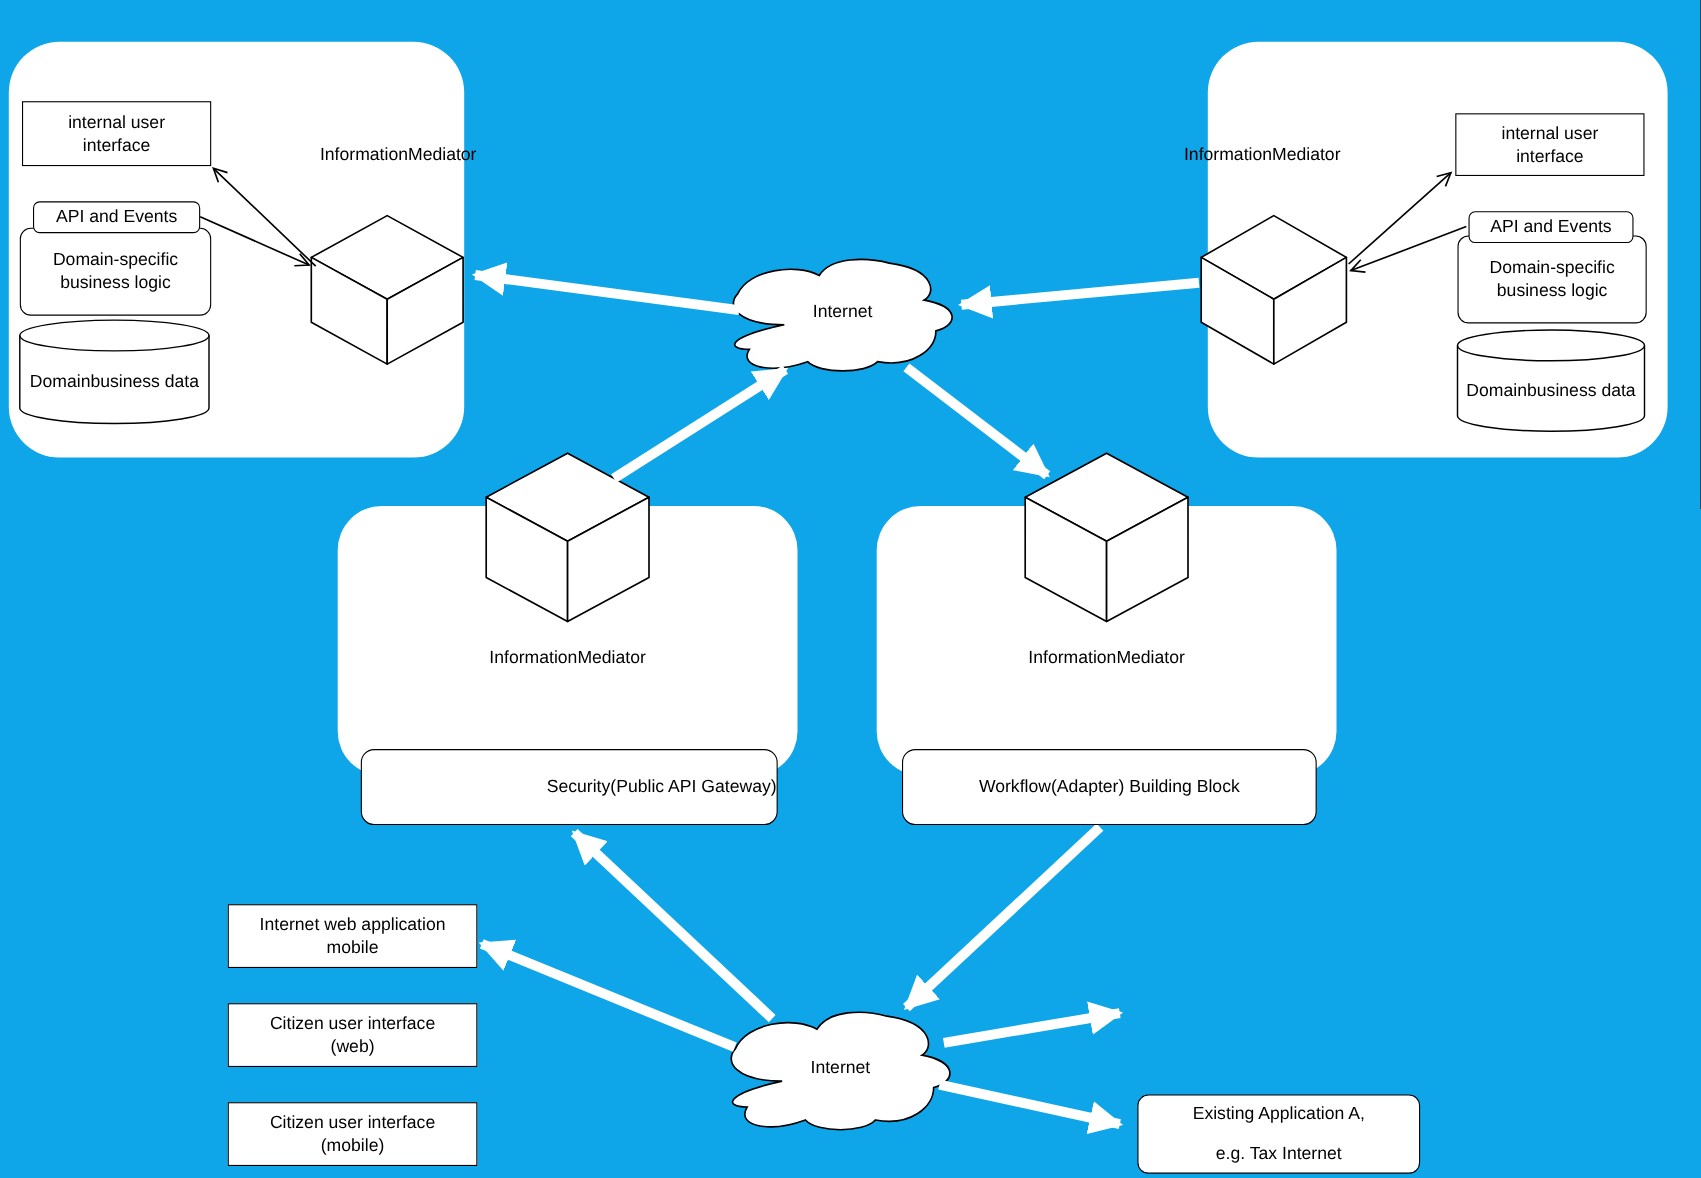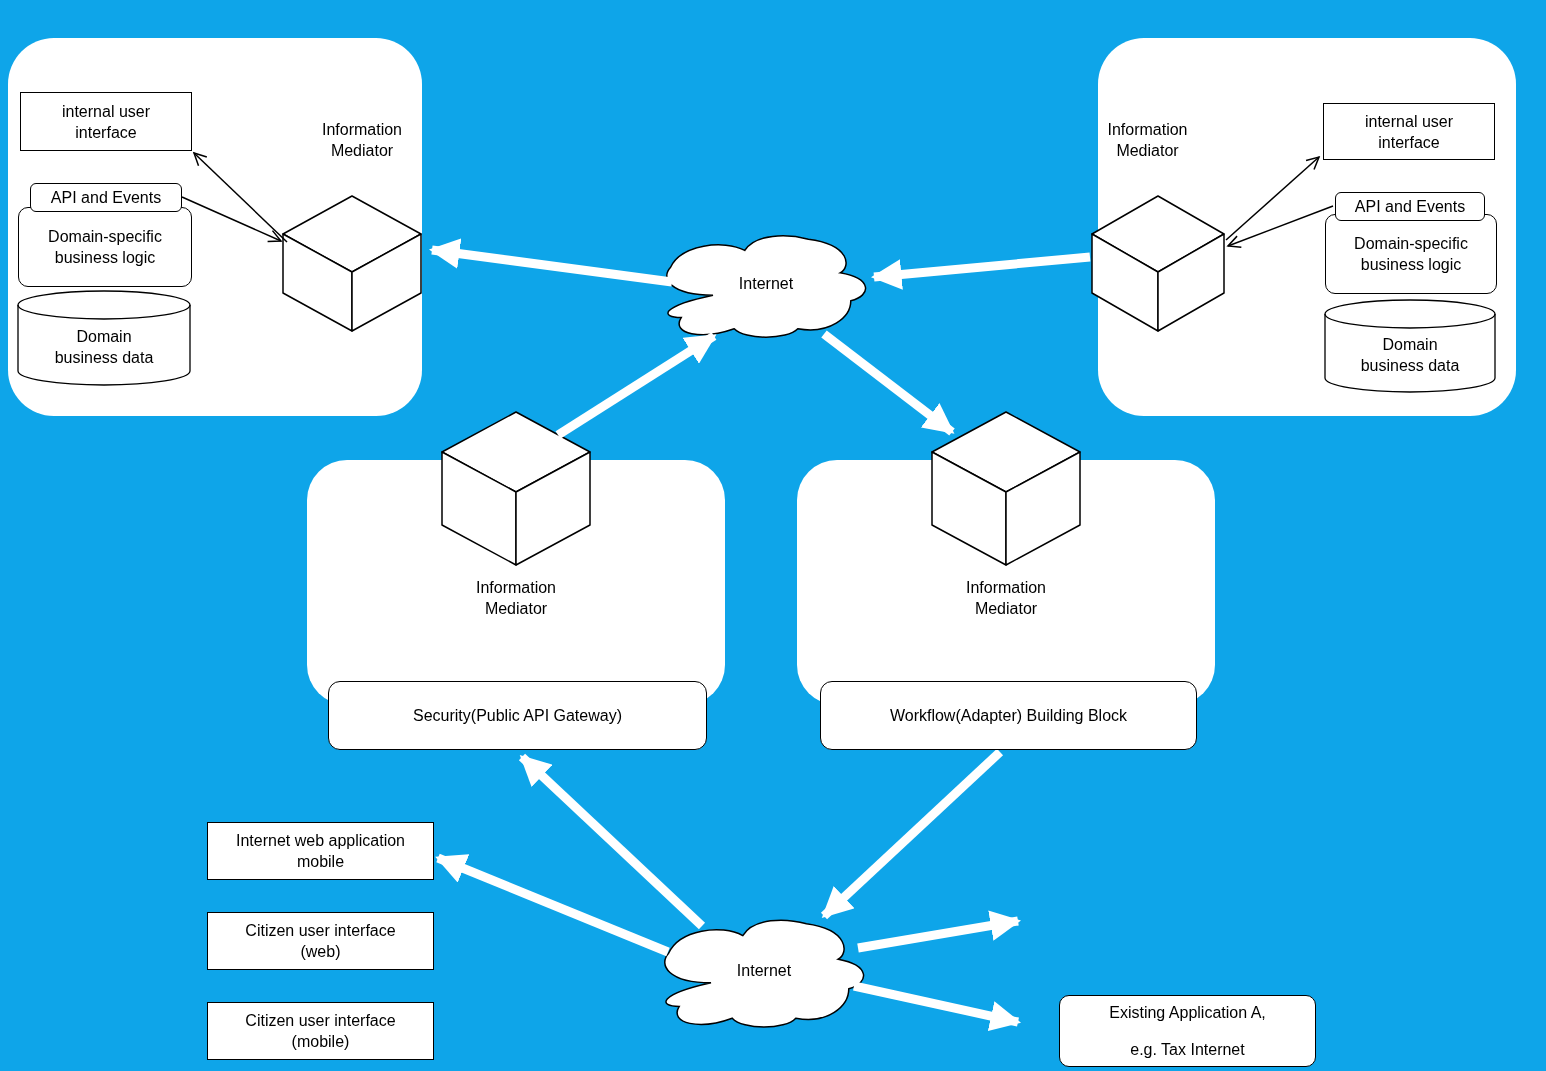--- a/index.html
+++ b/index.html
@@ -8,21 +8,21 @@
     background: #0ea5e9; overflow: hidden;
     font-family: "Liberation Sans", sans-serif; color: #000;
   }
   .container { position: absolute; background: #fff; z-index: 1; }
   .node {
     position: absolute; background: #fff; border: 1px solid #000;
     display: flex; flex-direction: column; align-items: center; justify-content: center;
     text-align: center; font-size: 16px; line-height: 21px;
   }
   .label {
-    position: absolute; display: flex; flex-direction: column;
+    position: absolute; display: flex; flex-direction: row;
     align-items: center; justify-content: center; text-align: center;
     font-size: 16px; line-height: 21px; background: transparent;
   }
   .z2 { z-index: 2; } .z3 { z-index: 3; } .z10 { z-index: 10; }
   .connectors { position: absolute; left: 0; top: 0; z-index: 5; }
   .line { display: block; }
   .cube-face { fill: #fff; stroke: #000; stroke-width: 1.5; stroke-linejoin: round; }
   .cloud { fill: #fff; stroke: #000; stroke-width: 1.5; }
   .cyl { fill: #fff; stroke: #000; stroke-width: 1.3; }
   .cyl-rim { fill: none; stroke: #000; stroke-width: 1.3; }
@@ -161,41 +161,41 @@
 
   <div class="label z10" style="left:436px;top:574px;width:160px;height:48px;">
     <span class="line">Information</span>
     <span class="line">Mediator</span>
   </div>
   <div class="label z10" style="left:926px;top:574px;width:160px;height:48px;">
     <span class="line">Information</span>
     <span class="line">Mediator</span>
   </div>
 
-  <div class="node z10" style="left:328px;top:681px;width:377px;height:67px;border-radius:12px;">
+  <div class="node z10" style="left:328px;top:681px;width:377px;height:67px;border-radius:12px;align-items:flex-end;">
     <span class="line">Security(Public API Gateway)</span>
   </div>
   <div class="node z10" style="left:820px;top:681px;width:375px;height:67px;border-radius:12px;text-align:right;">
     <span class="line">Workflow(Adapter) Building Block</span>
   </div>
 
   <div class="node z10" style="left:207px;top:822px;width:225px;height:56px;">
     <span class="line">Internet web application</span>
     <span class="line">mobile</span>
   </div>
   <div class="node z10" style="left:207px;top:912px;width:225px;height:56px;">
     <span class="line">Citizen user interface</span>
     <span class="line">(web)</span>
   </div>
   <div class="node z10" style="left:207px;top:1002px;width:225px;height:56px;">
     <span class="line">Citizen user interface</span>
     <span class="line">(mobile)</span>
   </div>
 
-  <div class="node z10" style="left:1059px;top:995px;width:255px;height:70px;border-radius:10px;gap:16px;">
+  <div class="node z10" style="left:1034px;top:995px;width:255px;height:70px;border-radius:10px;gap:16px;">
     <span class="line">Existing Application A,</span>
     <span class="line">e.g. Tax Internet</span>
   </div>
 
   <div class="label z10" style="left:706px;top:271px;width:120px;height:24px;">
     <span class="line">Internet</span>
   </div>
   <div class="label z10" style="left:704px;top:958px;width:120px;height:24px;">
     <span class="line">Internet</span>
   </div>

